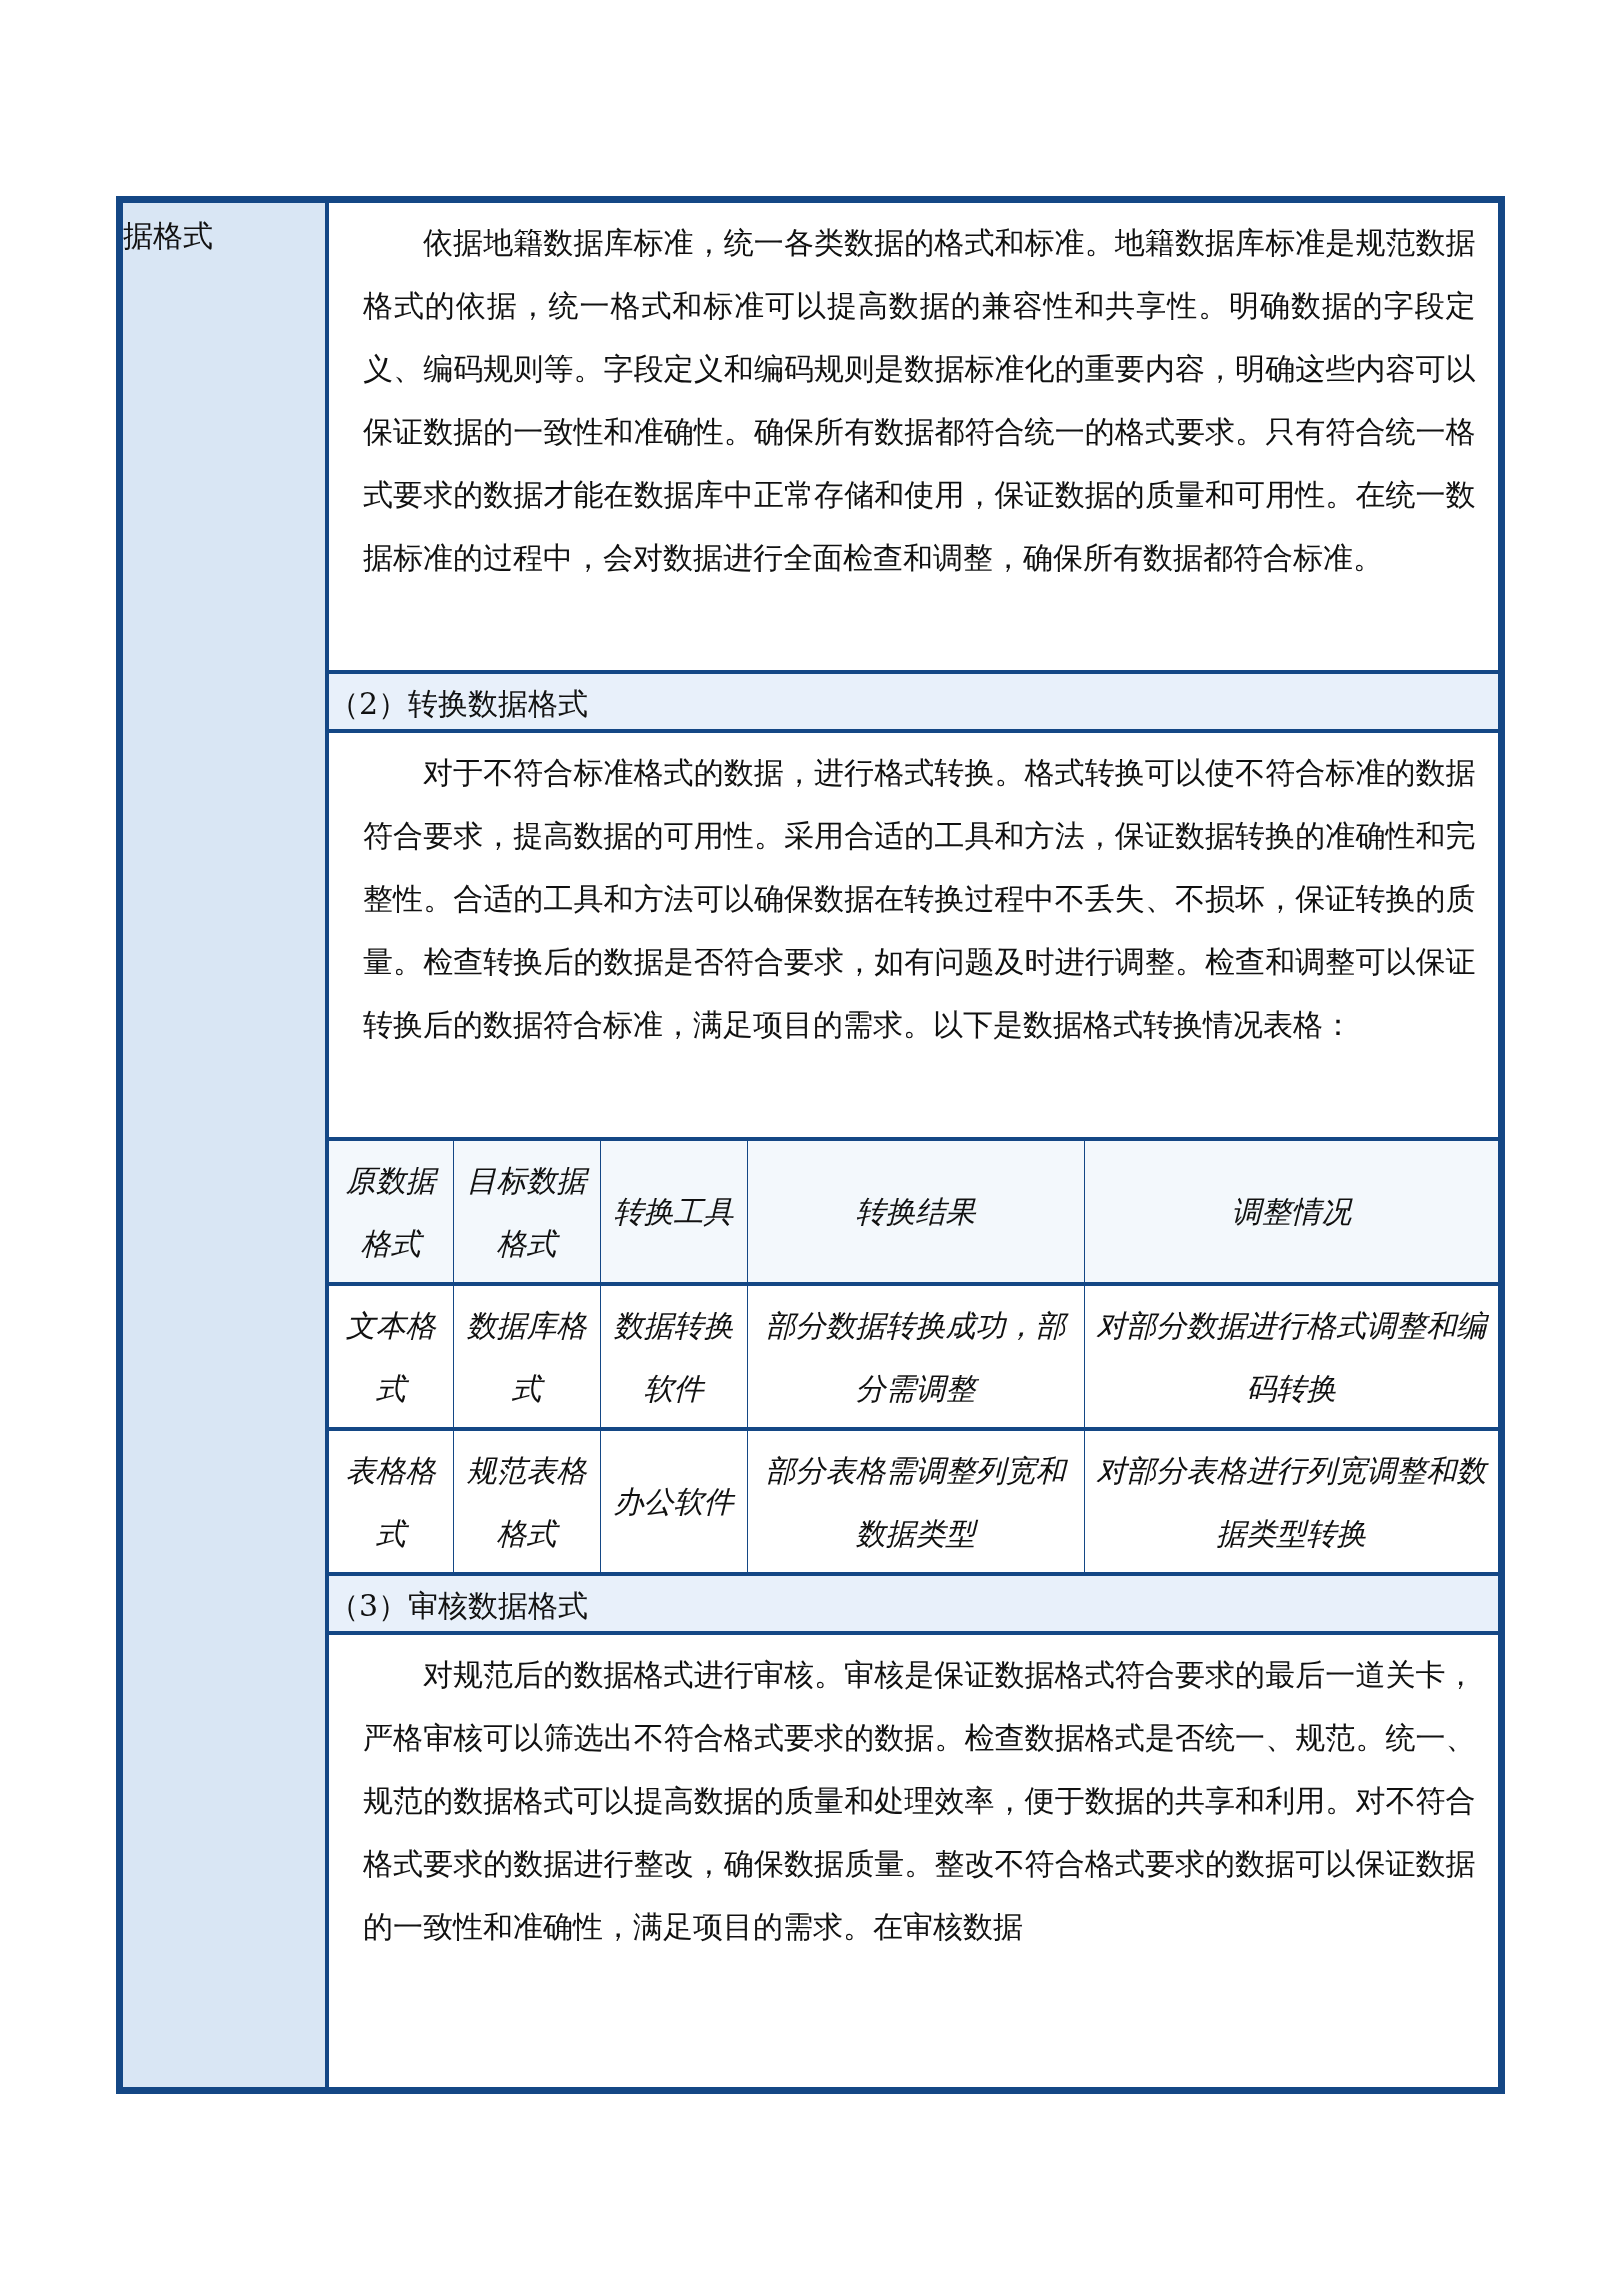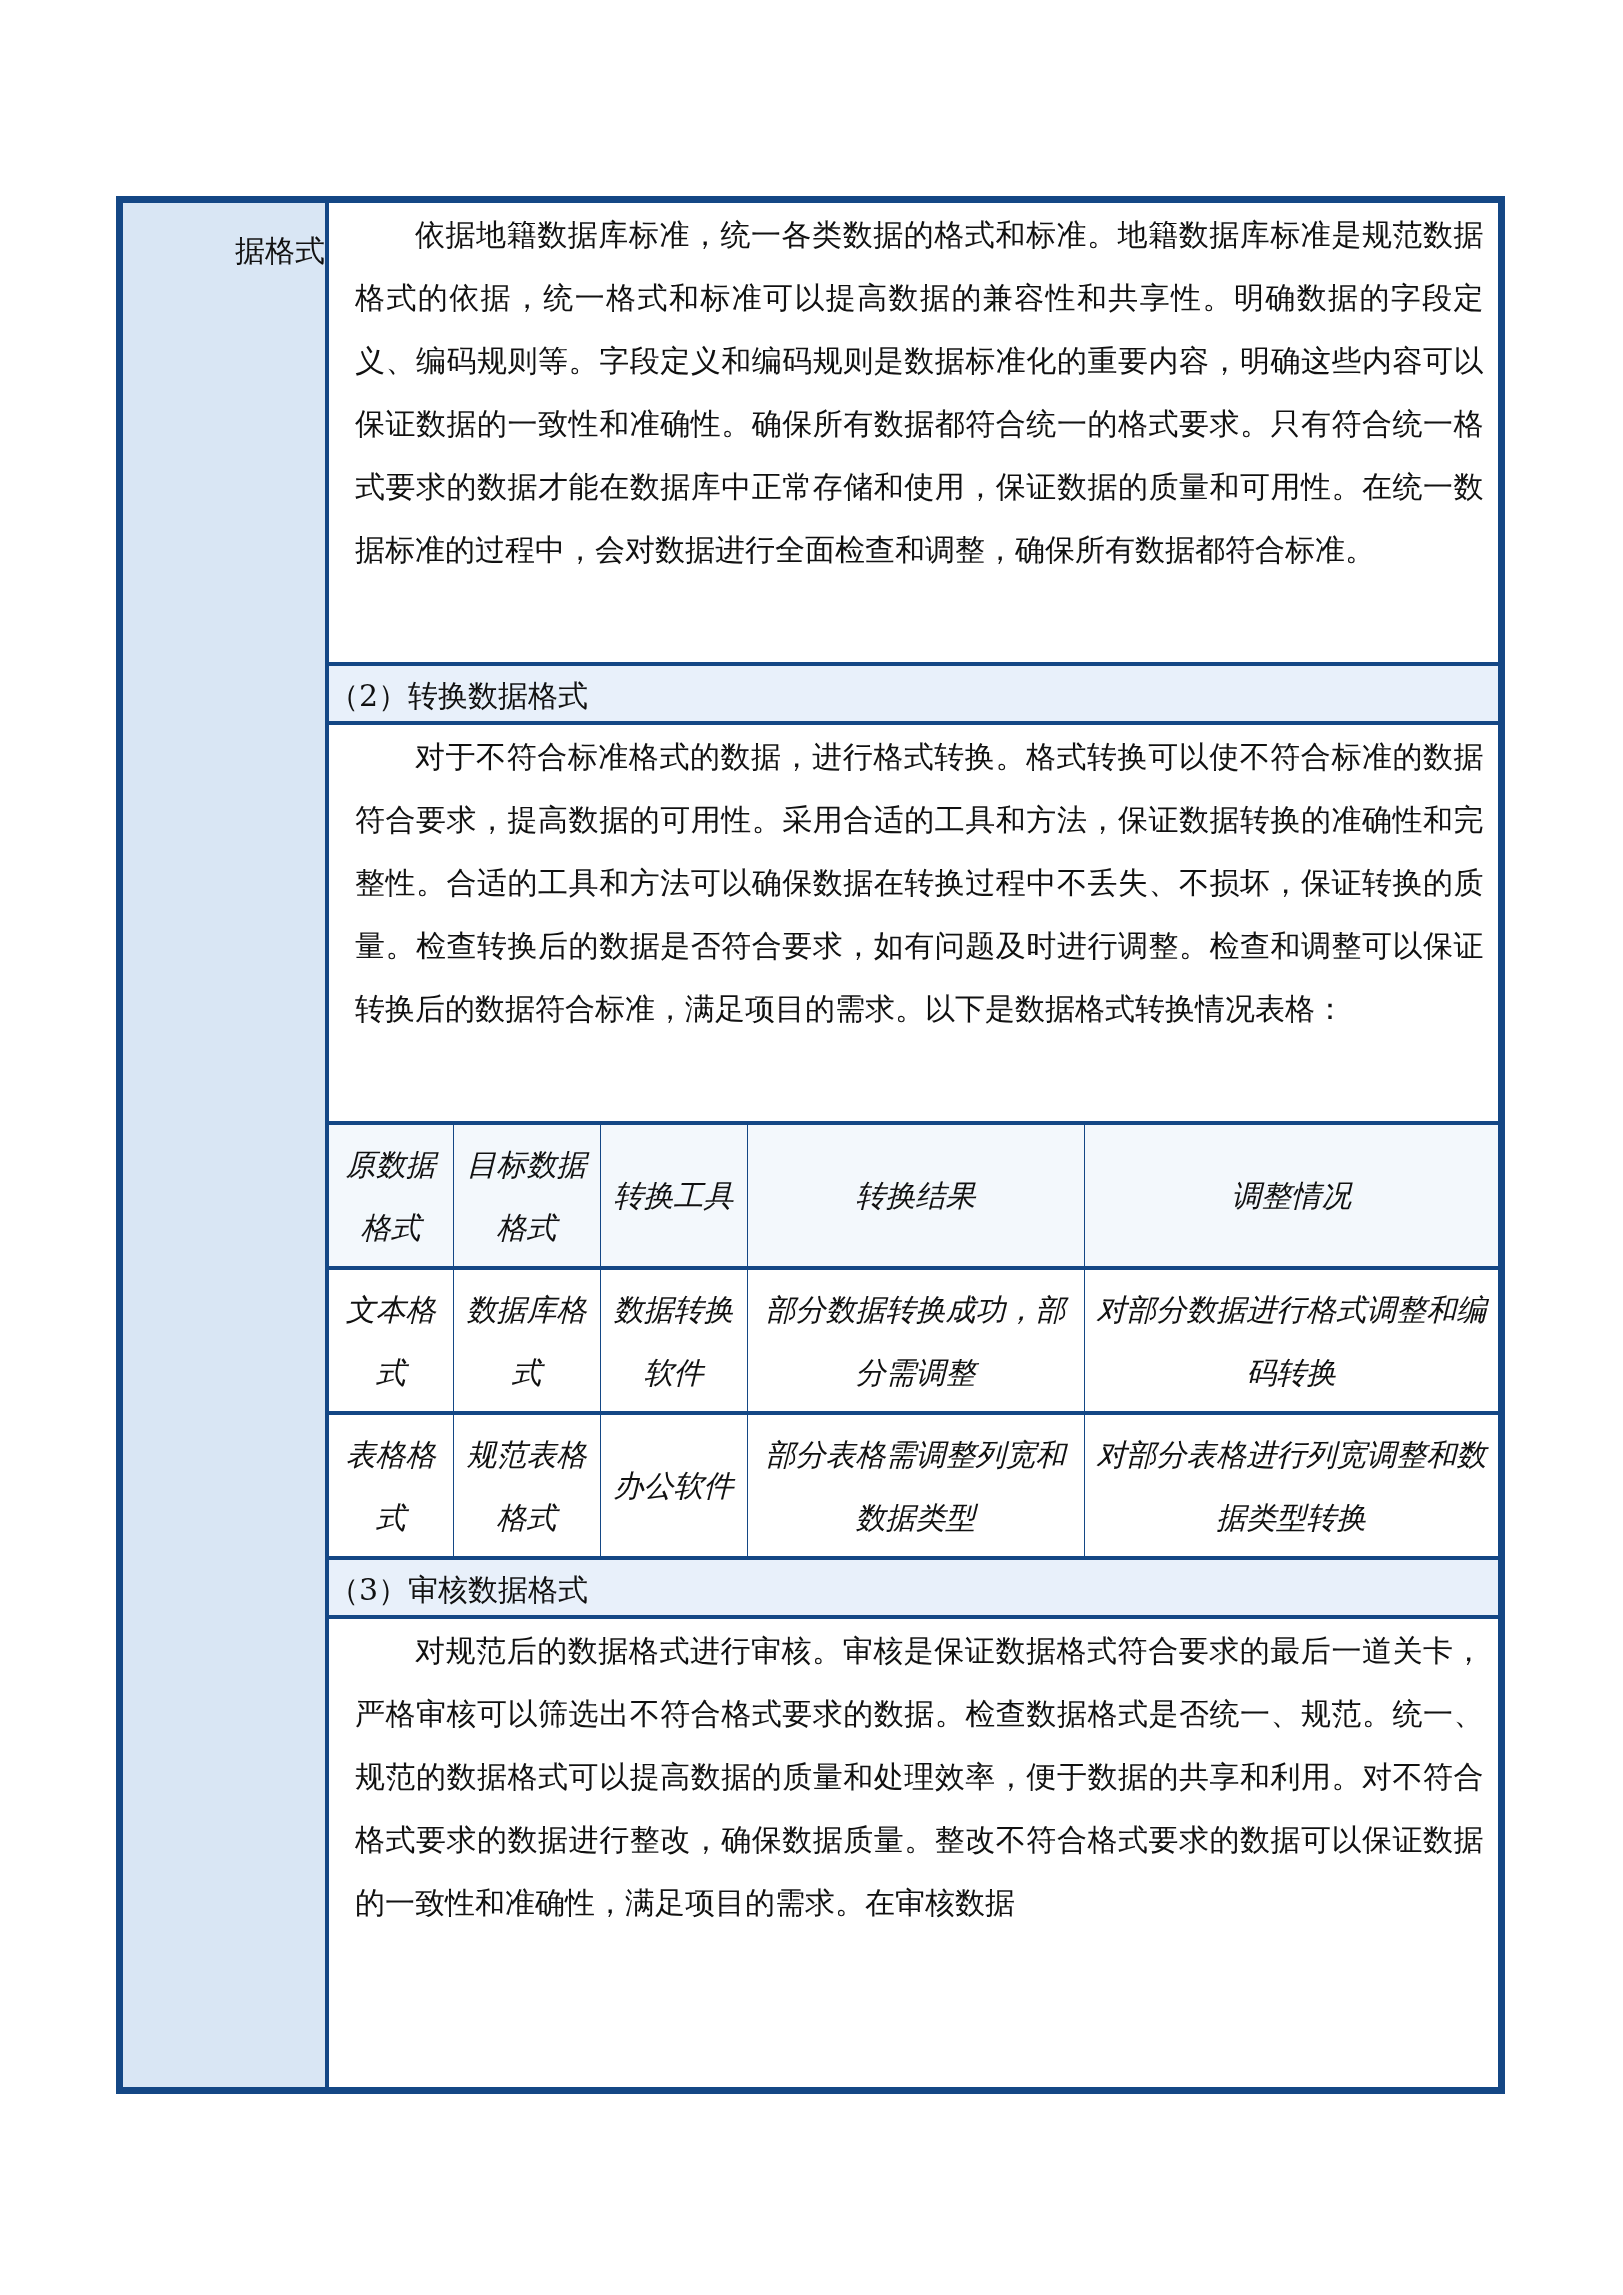--- a/index.html
+++ b/index.html
@@ -2,25 +2,25 @@
 <html style="font-size:10.5px"><head>
 <meta charset="utf-8">
 <style>
   html, body { margin: 0; padding: 0; background: #ffffff; }
   body { width: 1623px; height: 2295px; position: relative; overflow: hidden;
          font-family: "DejaVu Serif", "Liberation Serif", serif; color: #111; }
   .frame { position: absolute; left: 116px; top: 196px; width: 1389px; height: 1898px;
            box-sizing: border-box; border: 7.9px solid #144785; background: #fff; }
   .left-col { position: absolute; left: 0; top: 0; width: 202px; height: 100%;
               background: #d9e6f4; border-right: 4.6px solid #144785; box-sizing: content-box; }
-  .left-col .label { text-align: right; font-size: 30px; line-height: 39px; padding-top: 28px; }
+  .left-col .label { text-align: left; font-size: 30px; line-height: 39px; padding-top: 13px; }
   .right-col { position: absolute; left: 206px; top: 0; right: 0; height: 100%; }
   .block { box-sizing: border-box; border-bottom: 4.6px solid #144785; }
   .para { font-size: 30px; line-height: 63px; padding: 0 14.4px 0 26px; text-align: justify; }
-  .para p { margin: 0; text-indent: 60px; }
+  .para p { margin: 8px; text-indent: 60px; }
   .heading { background: #e8f0fa; text-align: left; font-size: 30px; height: 59px; line-height: 59px; }
   table.conv { width: 100%; border-collapse: collapse; table-layout: fixed; font-size: 30px; font-style: italic; }
   table.conv td, table.conv th { font-weight: normal; text-align: center; vertical-align: middle;
      border-right: 1.3px solid #144785; border-bottom: 4.6px solid #144785; line-height: 63px; padding: 0 3.9px;
      word-break: break-all; }
   table.conv td:last-child, table.conv th:last-child { border-right: none; }
   table.conv thead th { background: #f3f8fc; height: 141px; }
   table.conv tbody td { height: 141px; }
 </style>
 </head>

